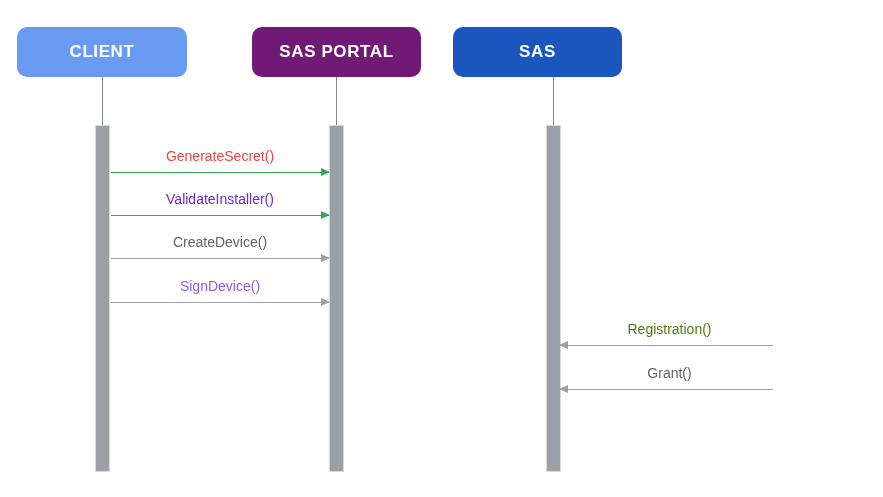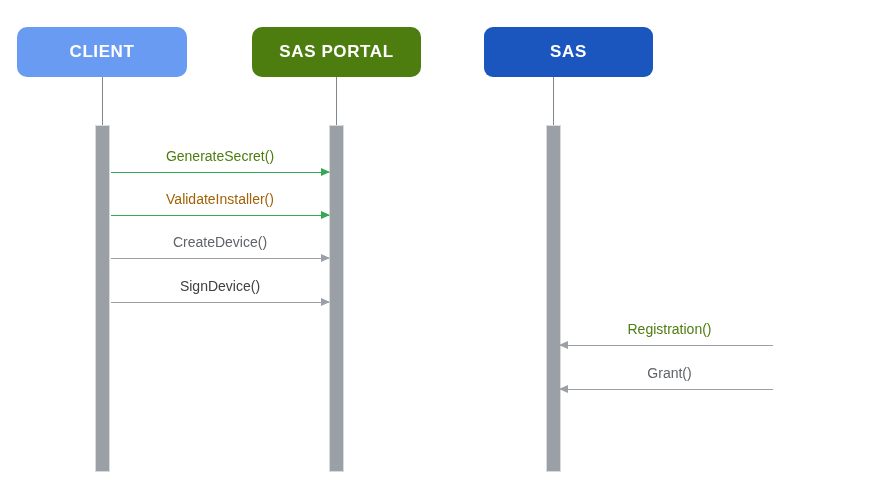--- a/index.html
+++ b/index.html
@@ -28,21 +28,21 @@
     justify-content: center;
   }
   .actor-label {
     color: #ffffff;
     font-weight: 700;
     font-size: 17px;
     letter-spacing: 0.6px;
   }
   .pos-client { left: 17px; }
   .pos-portal { left: 252px; width: 169px; }
-  .pos-sas    { left: 484px; width: 169px; border-radius: 9px; }
+  .pos-sas    { left: 453px; width: 169px; }
   .pos-cbsd   { left: 701px; }
 
   
   .stem {
     position: absolute;
     top: 77px;
     width: 1px;
     height: 48px;
   }
   .stem-client { left: 102px; }
@@ -113,63 +113,63 @@
   }
 </style>
 </head>
 <body>
 
 <div class="canvas">
 
   <div class="actor-box pos-client" style="background: rgb(105, 155, 242);">
     <span class="actor-label">CLIENT</span>
   </div>
-  <div class="actor-box pos-portal" style="background: #4d7c0f;">
+  <div class="actor-box pos-portal" style="background: #701a75;">
     <span class="actor-label">SAS PORTAL</span>
   </div>
   <div class="actor-box pos-sas" style="background: rgb(26, 86, 190);">
     <span class="actor-label">SAS</span>
   </div>
 
   <div class="stem stem-client" style="background: rgb(128, 134, 139);"></div>
   <div class="stem stem-portal" style="background: rgb(128, 134, 139);"></div>
   <div class="stem stem-sas" style="background: rgb(128, 134, 139);"></div>
   <div class="stem stem-cbsd" style="background: rgb(128, 134, 139);"></div>
 
   <div class="bar bar-client" style="background: rgb(154, 160, 166);"></div>
   <div class="bar bar-portal" style="background: rgb(154, 160, 166);"></div>
   <div class="bar bar-sas" style="background: rgb(154, 160, 166);"></div>
   <div class="bar bar-cbsd" style="background: rgb(154, 160, 166);"></div>
 
   <div class="message span-left m1">
-    <div class="msg-label" style="color: #4d7c0f;">GenerateSecret()</div>
+    <div class="msg-label" style="color: #ef4444;">GenerateSecret()</div>
     <div class="msg-arrow dir-right" style="color: rgb(52, 168, 83);">
       <div class="line"></div>
         <div class="head"></div>
     </div>
   </div>
 
   <div class="message span-left m2">
-    <div class="msg-label" style="color: #a16207;">ValidateInstaller()</div>
+    <div class="msg-label" style="color: #6d28d9;">ValidateInstaller()</div>
     <div class="msg-arrow dir-right" style="color: rgb(52, 168, 83);">
       <div class="line"></div>
         <div class="head"></div>
     </div>
   </div>
 
   <div class="message span-left m3">
     <div class="msg-label" style="color: rgb(95, 99, 104);">CreateDevice()</div>
     <div class="msg-arrow dir-right" style="color: rgb(154, 160, 166);">
       <div class="line"></div>
         <div class="head"></div>
     </div>
   </div>
 
   <div class="message span-left m4">
-    <div class="msg-label" style="color: #404040;">SignDevice()</div>
+    <div class="msg-label" style="color: #8b5cf6;">SignDevice()</div>
     <div class="msg-arrow dir-right" style="color: rgb(154, 160, 166);">
       <div class="line"></div>
         <div class="head"></div>
     </div>
   </div>
 
   <div class="message span-right m5">
     <div class="msg-label" style="color: #4d7c0f;">Registration()</div>
     <div class="msg-arrow dir-left" style="color: rgb(154, 160, 166);">
       <div class="line"></div>

